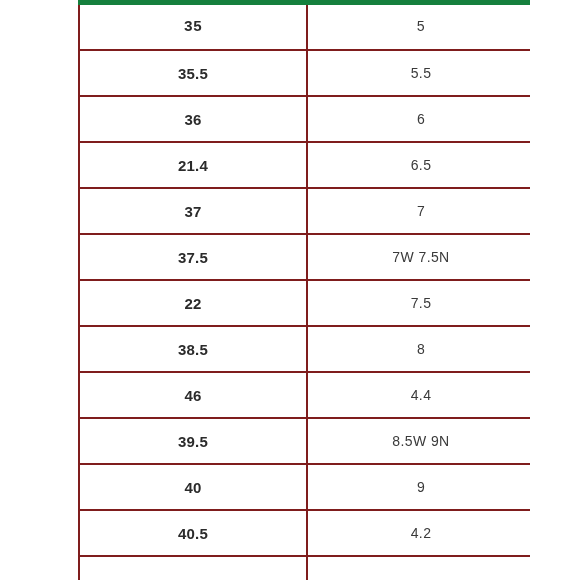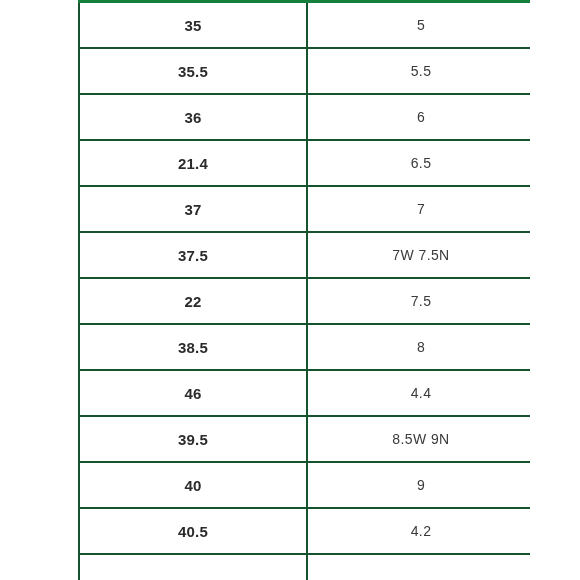--- a/index.html
+++ b/index.html
@@ -45,25 +45,26 @@
   }
 
   table.size-table {
     width: 452px;
     border-collapse: collapse;
     table-layout: fixed;
     background: #ffffff;
   }
 
   table.size-table tr.top-rule td {
-    border-top: 3px solid #15803d;
+    border-top: 5px solid #15803d;
+    font-family: Liberation Mono, monospace;
   }
 
   table.size-table td {
-    border: 2px solid #14532d;
+    border: 2px solid #7f1d1d;
     height: 44px;
     text-align: center;
     vertical-align: middle;
     color: #2b2b2b;
     background: #ffffff;
     padding: 0;
   }
 
   table.size-table td.col-eu {
     width: 226px;

